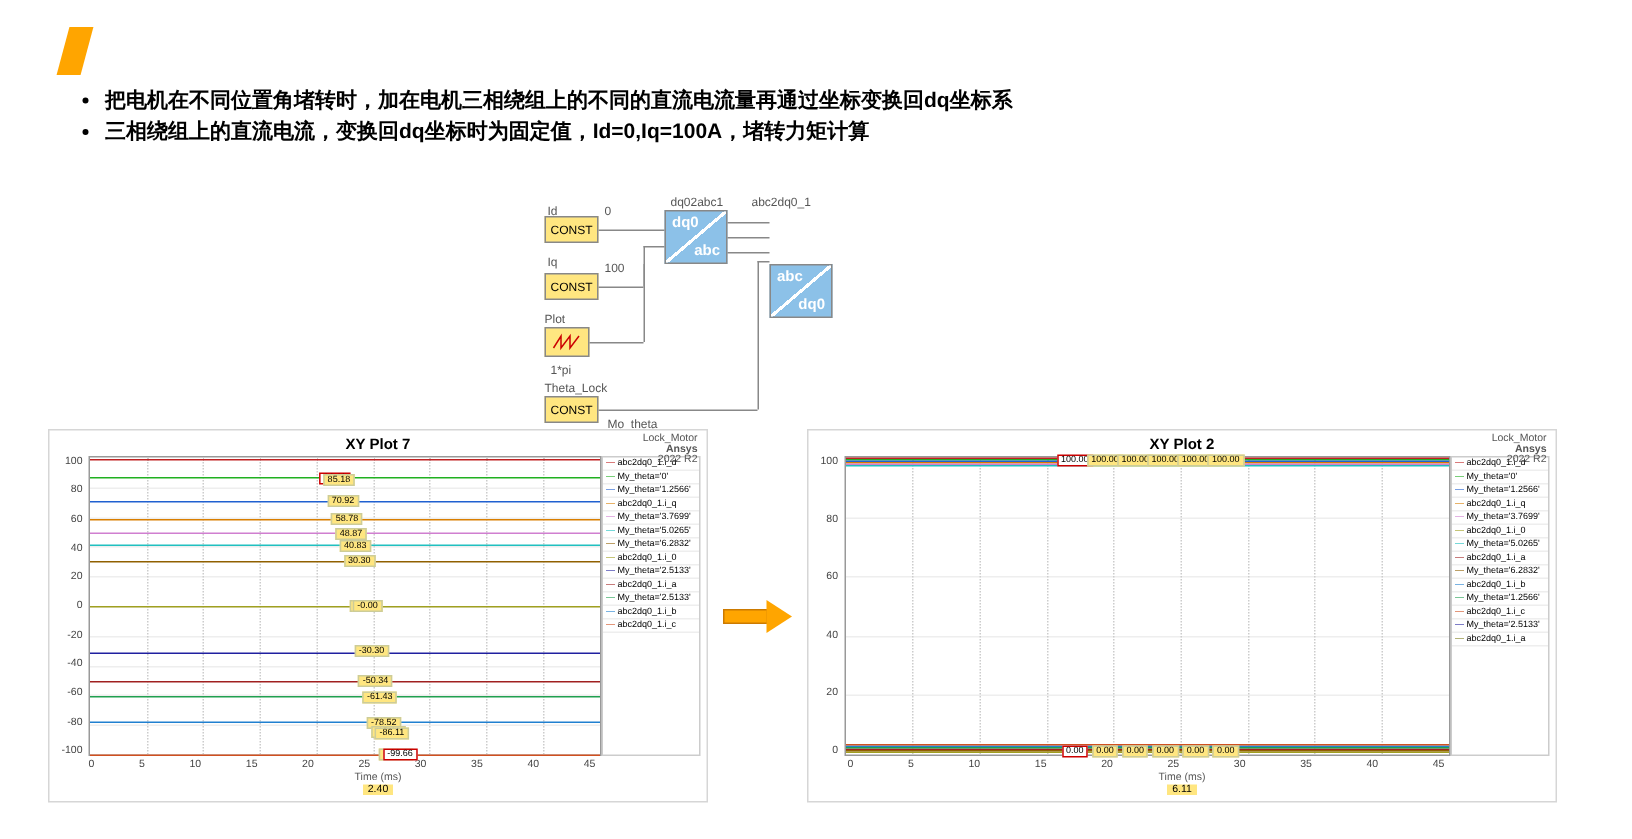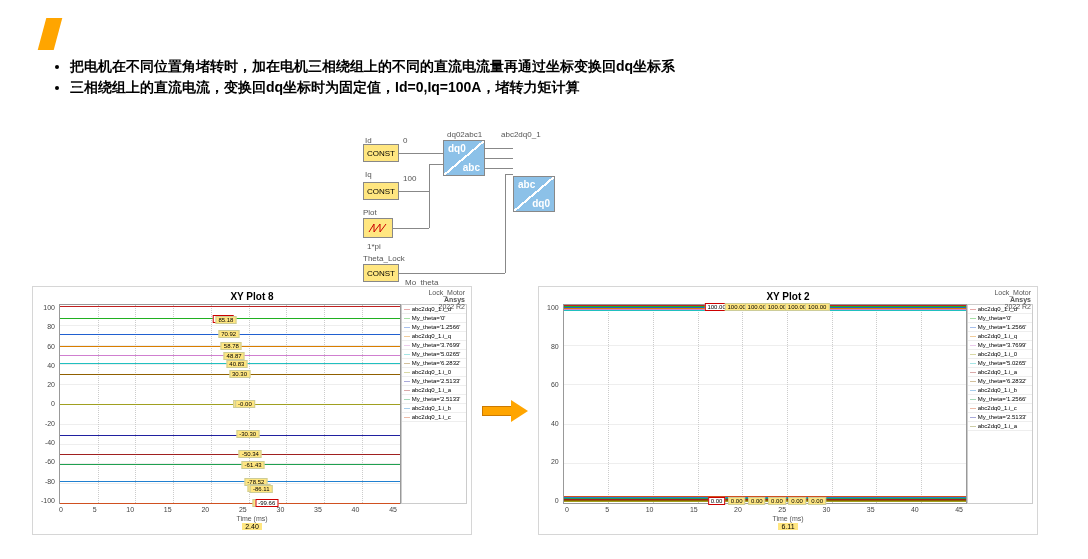--- a/index.html
+++ b/index.html
@@ -91,21 +91,21 @@
   <div class="wire" style="left:30px;top:98px;width:36px"></div>
   <div class="wire" style="left:66px;top:46px;width:1px;height:52px"></div>
   <div class="wire" style="left:36px;top:143px;width:106px"></div>
   <div class="wire" style="left:142px;top:44px;width:1px;height:99px"></div>
   <div class="wire" style="left:142px;top:44px;width:8px"></div>
   <div class="dlabel" style="left:42px;top:148px">Mo_theta</div>
 </div>
 
 <div class="plots">
   <div class="plot plot1">
-    <div class="ptitle">XY Plot 8</div>
+    <div class="ptitle">XY Plot 7</div>
     <div class="pcorner">
       <span>Lock_Motor</span><br>
       <b>Ansys</b><br>
       <span>2022 R2</span>
     </div>
     <div class="chartrow">
       <div class="yaxis" id="y1">
           <div>100</div>
           <div>80</div>
           <div>60</div>

